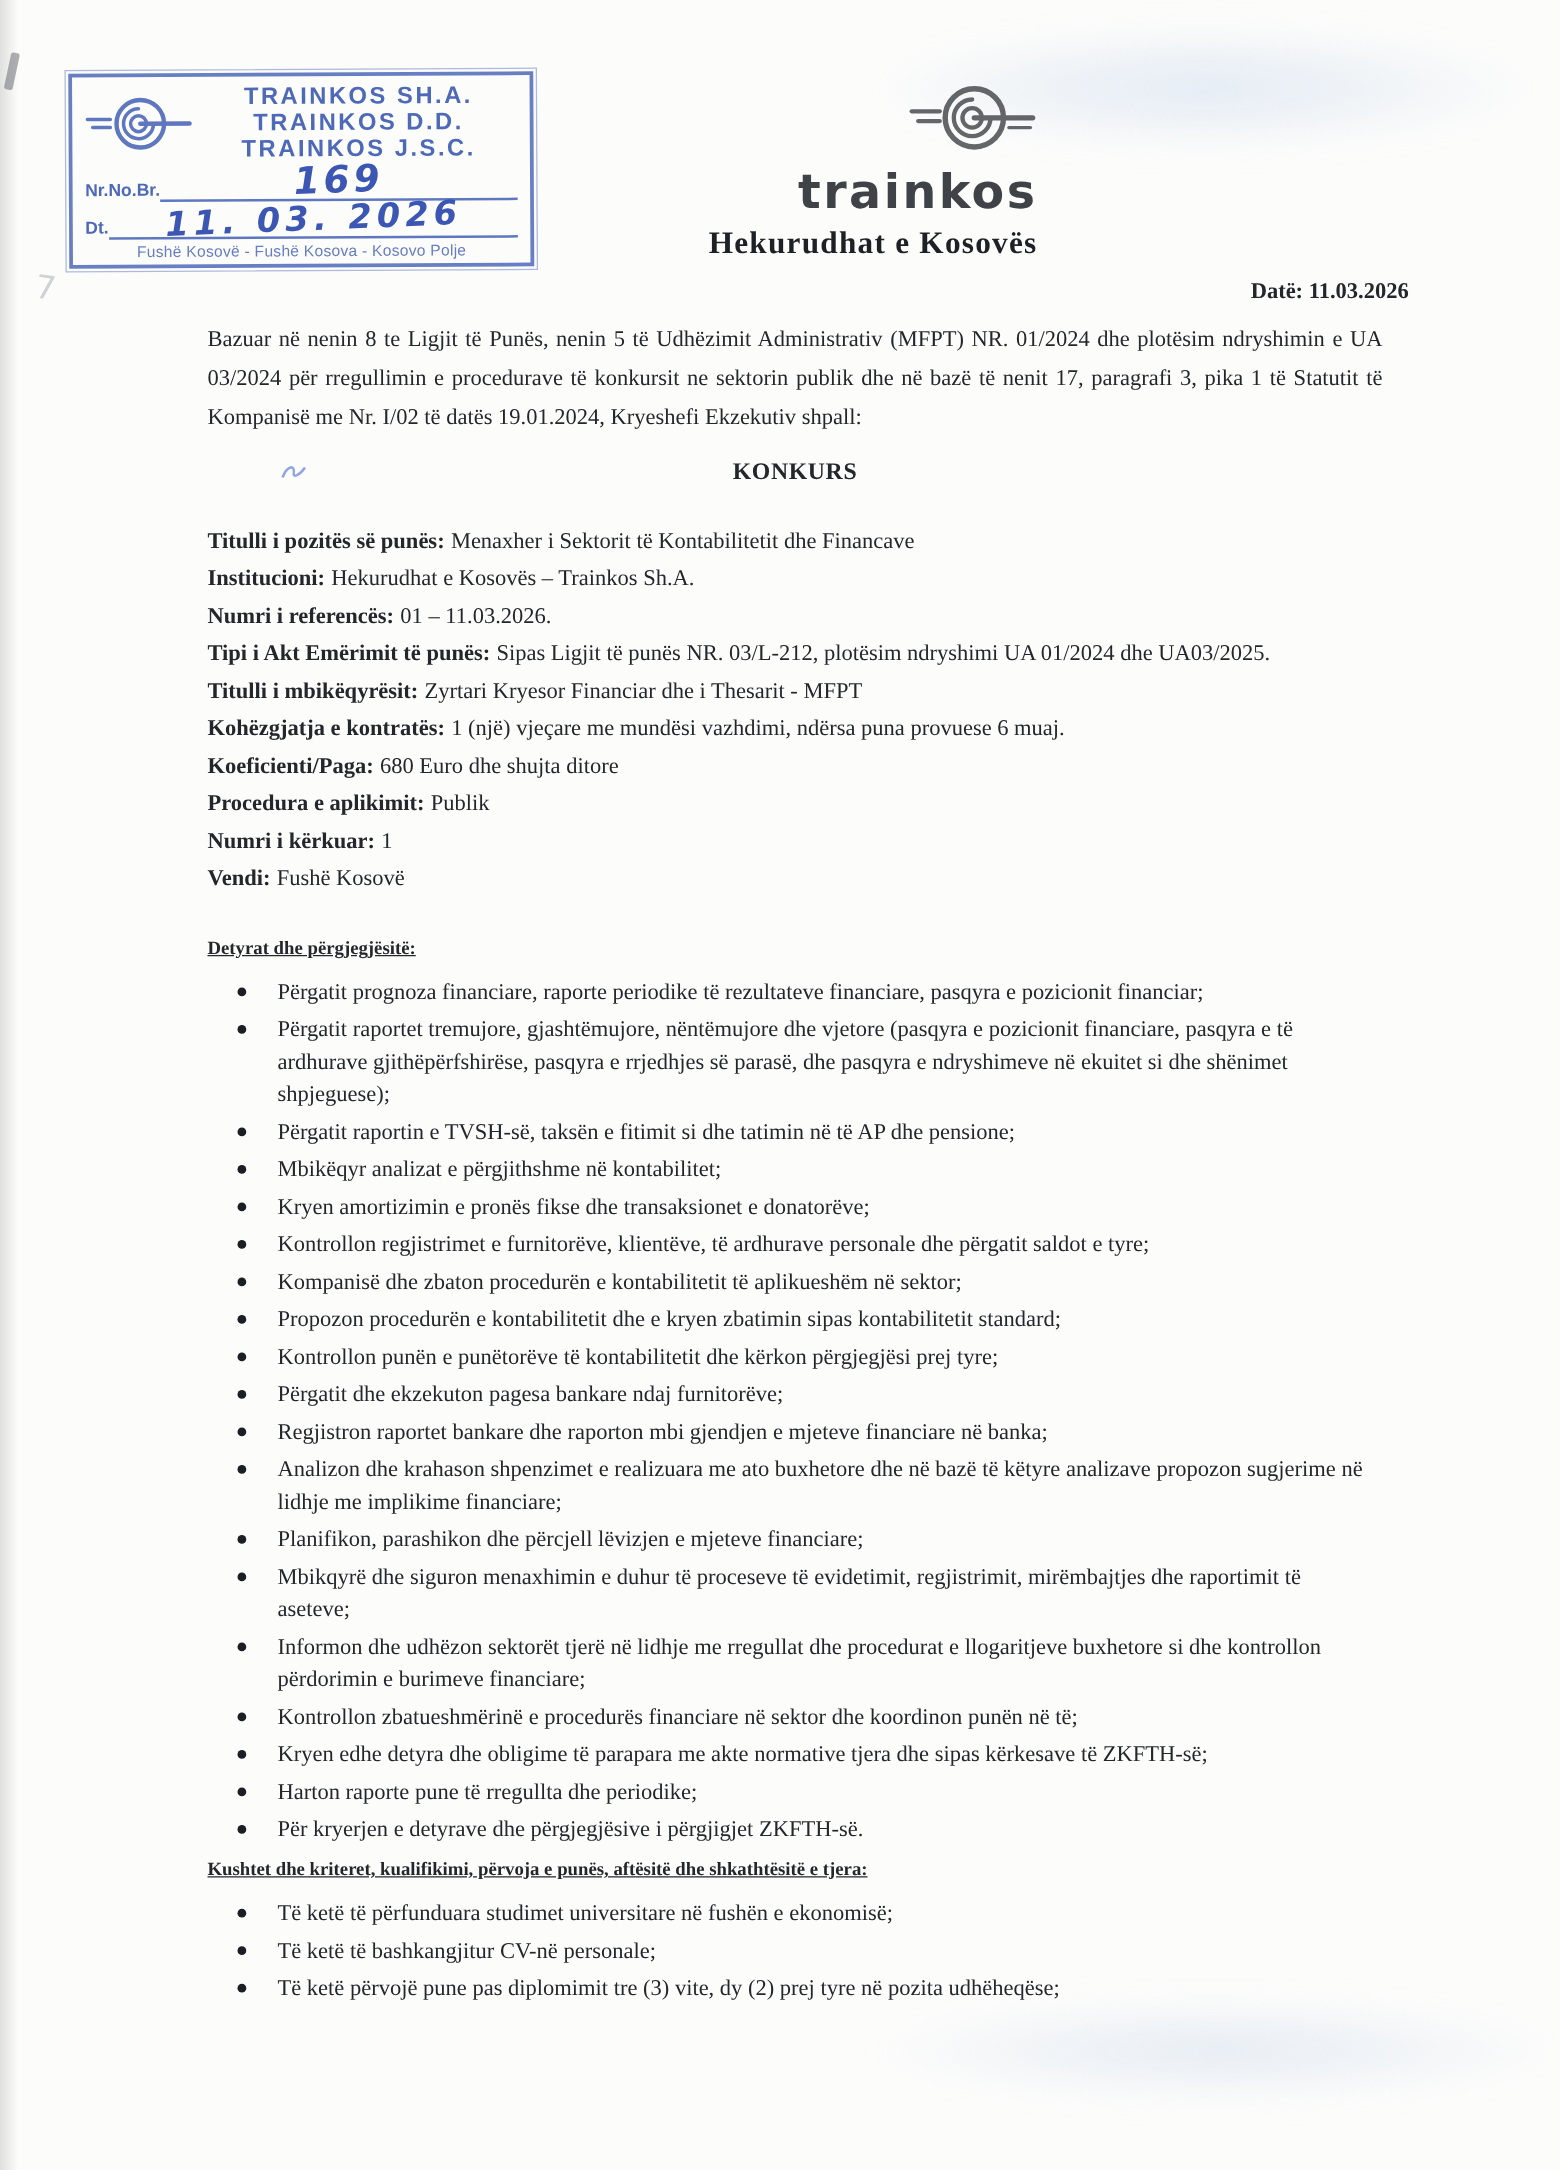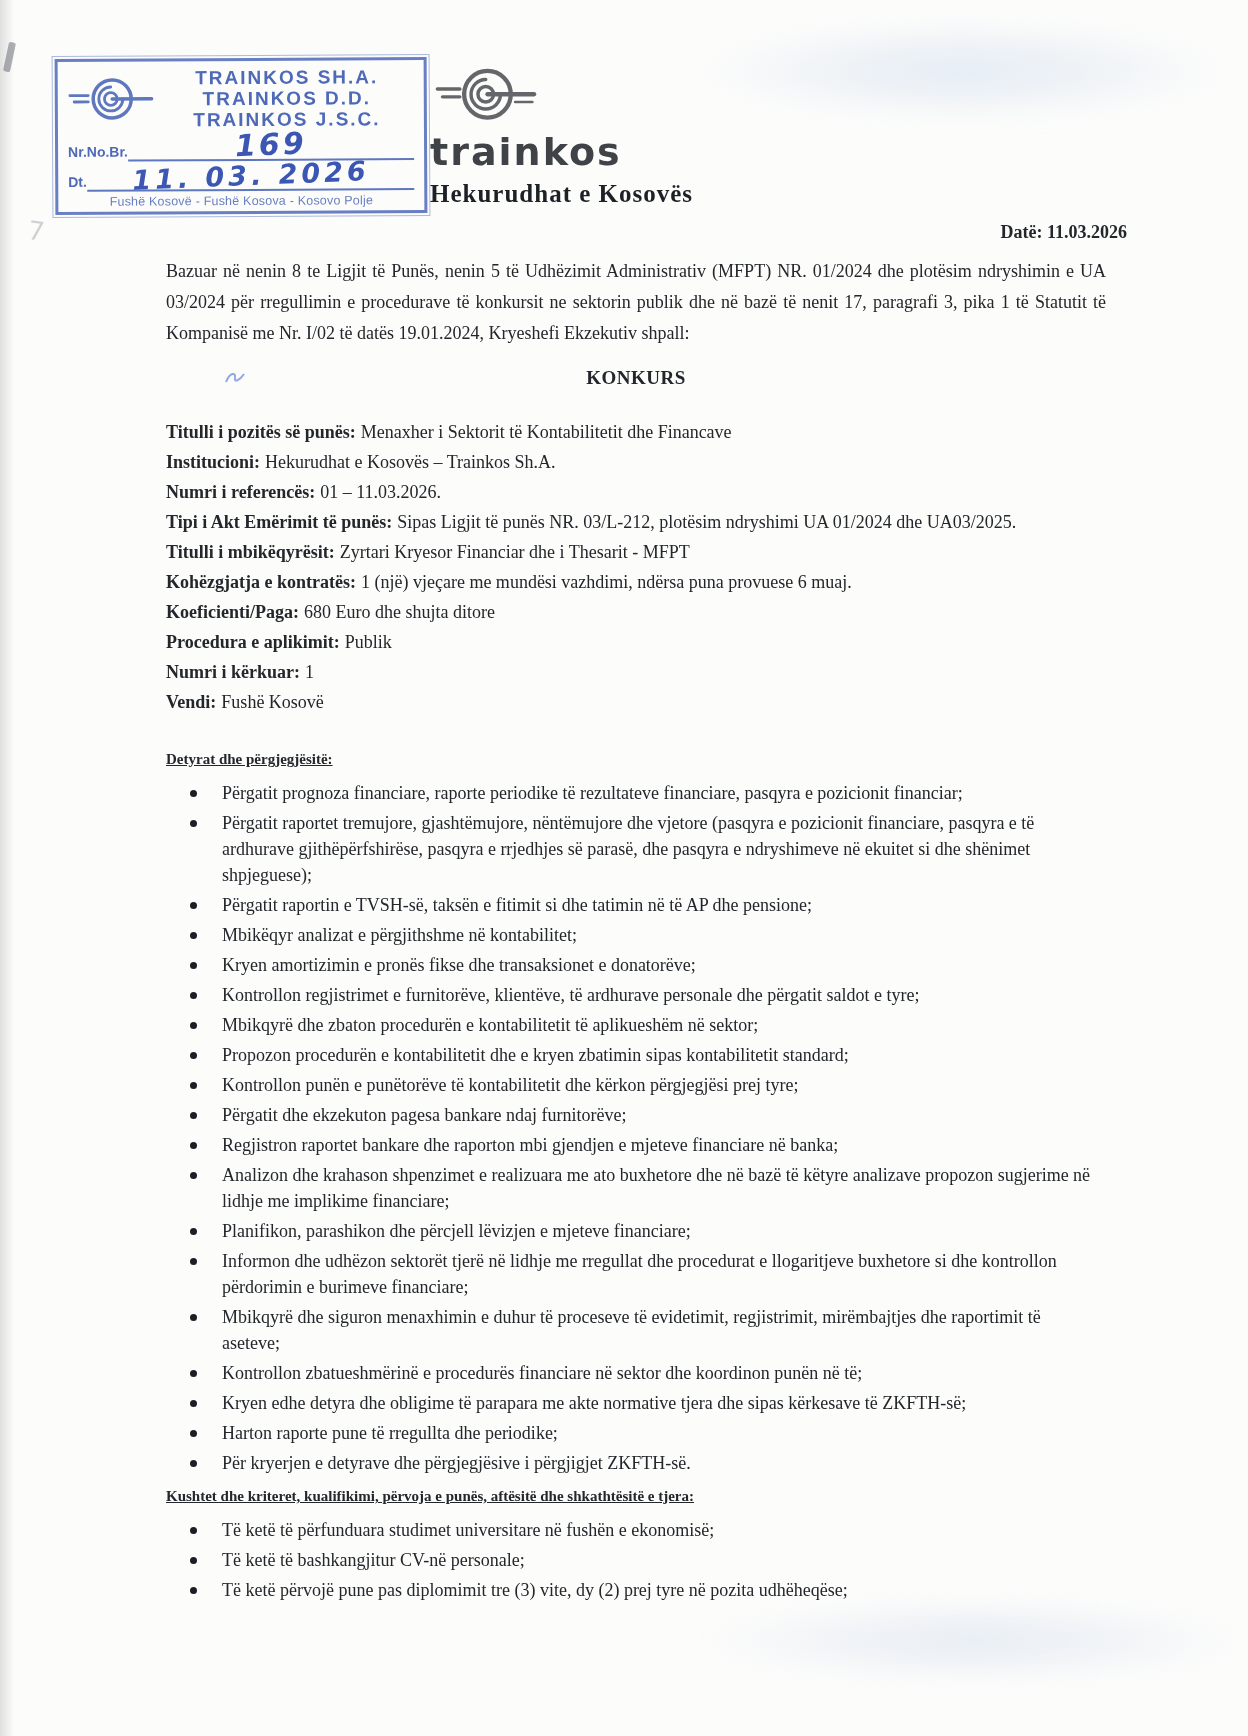--- a/index.html
+++ b/index.html
@@ -42,21 +42,21 @@
   .stamp-row .lab{font-size:14px;font-weight:bold;flex:0 0 auto;padding-bottom:2px;}
   .stamp-row .handfield{flex:1;border-bottom:2px solid rgba(77,105,184,.9);
     text-align:center;position:relative;}
   .hand{font-family:"DejaVu Sans",sans-serif;font-style:italic;font-weight:bold;
     color:#3c56b4;letter-spacing:3px;transform:rotate(-2deg);display:inline-block;}
   .hand.num{font-size:30px;line-height:26px;}
   .hand.date{font-size:27px;line-height:25px;letter-spacing:4px;}
   .stamp-footer{font-size:12.5px;text-align:center;margin-top:3px;opacity:.85;
     letter-spacing:.2px;white-space:nowrap;}
   
-  .logo-block{position:absolute;left:430px;top:58px;width:400px;text-align:left;}
+  .logo-block{position:absolute;left:430px;top:58px;width:400px;text-align:right;}
   .logo-wheel{opacity:.85;}
   .wordmark{font-family:"DejaVu Sans",sans-serif;font-weight:bold;font-size:38px;
     letter-spacing:2px;color:#3f4347;line-height:36px;margin-top:-4px;}
   .org-name{font-size:25px;font-weight:bold;color:#1d2025;letter-spacing:1px;
     margin-top:10px;white-space:nowrap;}
   
   .date-line{position:absolute;right:121px;top:222px;font-weight:bold;font-size:18px;}
   
   .content{position:absolute;left:166px;top:256px;width:940px;font-size:18px;}
   .intro{text-align:justify;line-height:31px;margin:0 0 18px 0;}
@@ -172,29 +172,29 @@
 
     <div class="section-heading">Detyrat dhe përgjegjësitë:</div>
     <ul class="blist">
 
     <li>Përgatit prognoza financiare, raporte periodike të rezultateve financiare, pasqyra e pozicionit financiar;</li>
         <li>Përgatit raportet tremujore, gjashtëmujore, nëntëmujore dhe vjetore (pasqyra e pozicionit financiare, pasqyra e të ardhurave gjithëpërfshirëse, pasqyra e rrjedhjes së parasë, dhe pasqyra e ndryshimeve në ekuitet si dhe shënimet shpjeguese);</li>
         <li>Përgatit raportin e TVSH-së, taksën e fitimit si dhe tatimin në të AP dhe pensione;</li>
         <li>Mbikëqyr analizat e përgjithshme në kontabilitet;</li>
         <li>Kryen amortizimin e pronës fikse dhe transaksionet e donatorëve;</li>
         <li>Kontrollon regjistrimet e furnitorëve, klientëve, të ardhurave personale dhe përgatit saldot e tyre;</li>
-        <li>Mbikqyrë dhe zbaton procedurën e kontabilitetit të aplikueshëm në sektor;</li>
+        <li>Kompanisë dhe zbaton procedurën e kontabilitetit të aplikueshëm në sektor;</li>
         <li>Propozon procedurën e kontabilitetit dhe e kryen zbatimin sipas kontabilitetit standard;</li>
         <li>Kontrollon punën e punëtorëve të kontabilitetit dhe kërkon përgjegjësi prej tyre;</li>
         <li>Përgatit dhe ekzekuton pagesa bankare ndaj furnitorëve;</li>
         <li>Regjistron raportet bankare dhe raporton mbi gjendjen e mjeteve financiare në banka;</li>
         <li>Analizon dhe krahason shpenzimet e realizuara me ato buxhetore dhe në bazë të këtyre analizave propozon sugjerime në lidhje me implikime financiare;</li>
         <li>Planifikon, parashikon dhe përcjell lëvizjen e mjeteve financiare;</li>
+        <li>Mbikqyrë dhe siguron menaxhimin e duhur të proceseve të evidetimit, regjistrimit, mirëmbajtjes dhe raportimit të aseteve;</li>
         <li>Informon dhe udhëzon sektorët tjerë në lidhje me rregullat dhe procedurat e llogaritjeve buxhetore si dhe kontrollon përdorimin e burimeve financiare;</li>
-        <li>Mbikqyrë dhe siguron menaxhimin e duhur të proceseve të evidetimit, regjistrimit, mirëmbajtjes dhe raportimit të aseteve;</li>
         <li>Kontrollon zbatueshmërinë e procedurës financiare në sektor dhe koordinon punën në të;</li>
         <li>Kryen edhe detyra dhe obligime të parapara me akte normative tjera dhe sipas kërkesave të ZKFTH-së;</li>
         <li>Harton raporte pune të rregullta dhe periodike;</li>
         <li>Për kryerjen e detyrave dhe përgjegjësive i përgjigjet ZKFTH-së.</li>
       </ul>
 
     <div class="section-heading tight">Kushtet dhe kriteret, kualifikimi, përvoja e punës, aftësitë dhe shkathtësitë e tjera:</div>
     <ul class="blist">
 
     <li>Të ketë të përfunduara studimet universitare në fushën e ekonomisë;</li>

